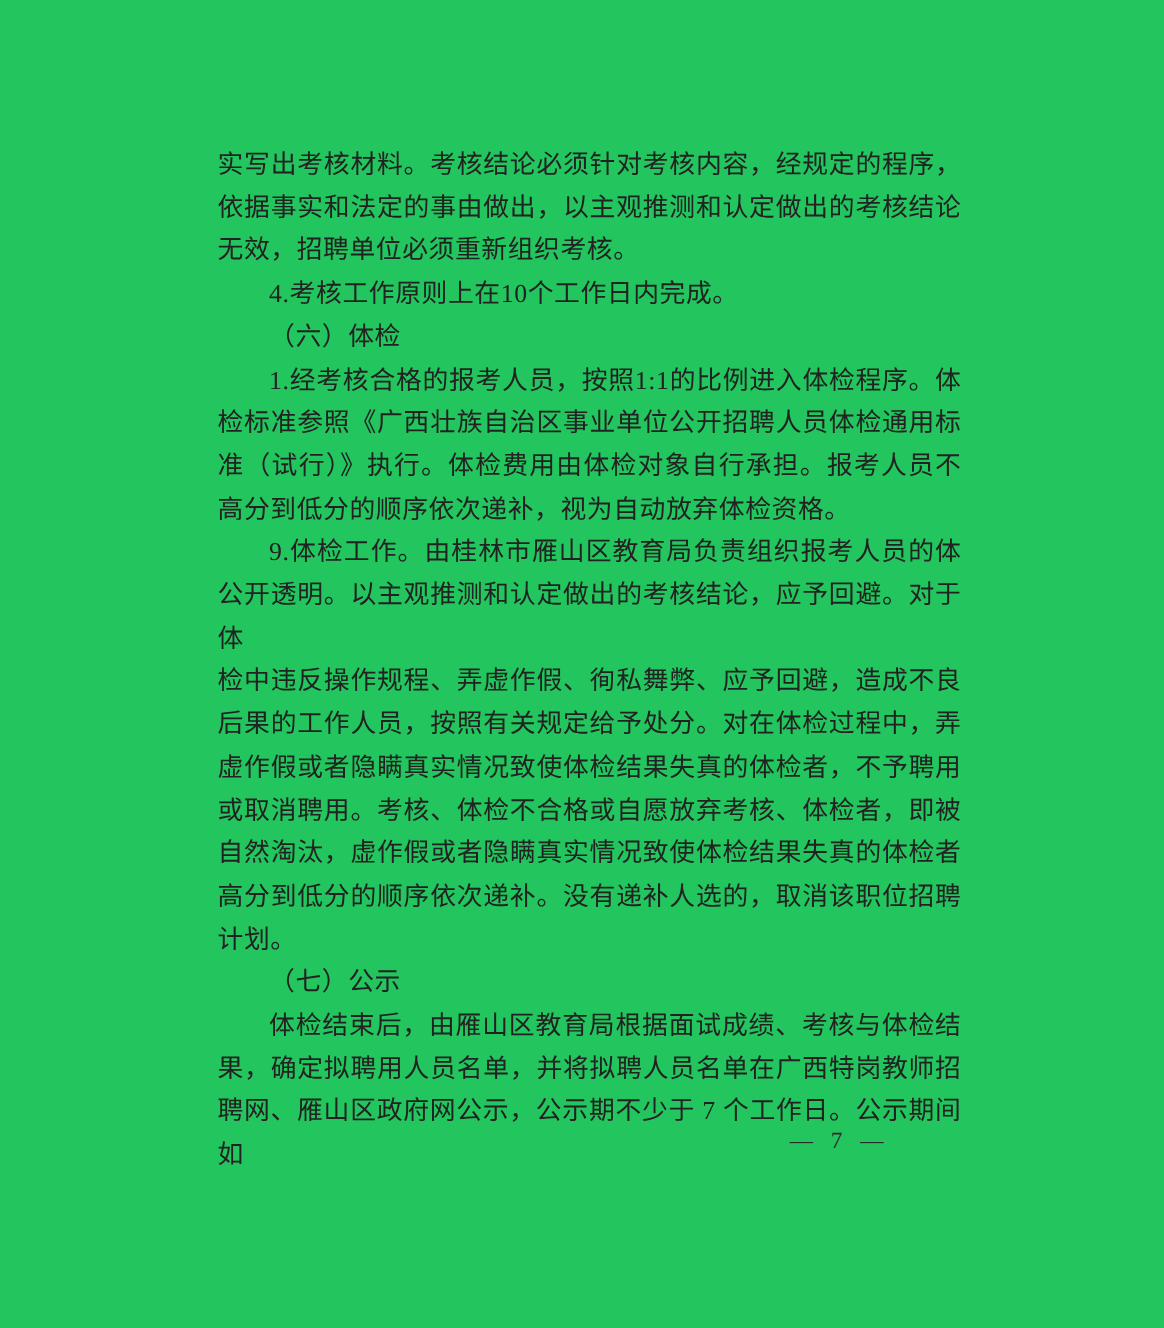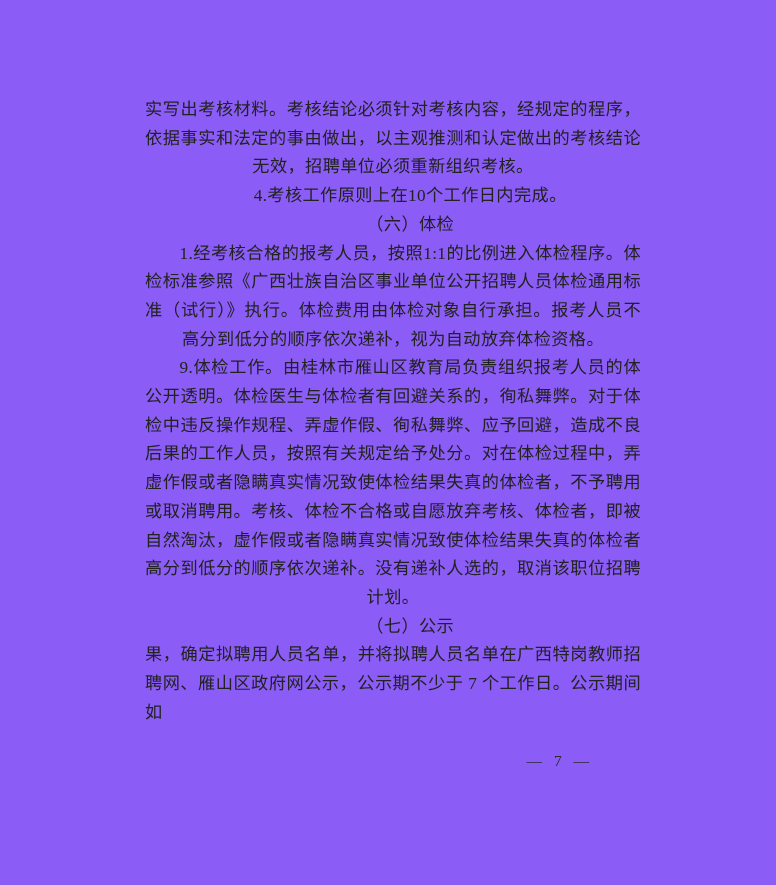--- a/index.html
+++ b/index.html
@@ -10,37 +10,37 @@
   body {
     width: 776px;
     height: 885px;
     position: relative;
     overflow: hidden;
     font-family: "Liberation Serif", "DejaVu Serif", serif;
   }
   .page {
     position: absolute;
     inset: 0;
-    background: #8b5cf6;
+    background: #22c55e;
     padding-left: 45px;
   }
   .content {
     position: absolute;
     left: 145px;
     top: 96px;
     width: 496px;
     font-size: 17.2px;
     line-height: 28.7px;
     color: #222222;
     letter-spacing: 0.4px;
     text-rendering: optimizeLegibility;
   }
   .line {
     white-space: normal;
-    text-align: center;
+    text-align: left;
   }
   .line.j {
     text-align: justify;
     text-align-last: justify;
   }
   .line.indent {
     text-indent: 2em;
   }
   .page-number {
     position: absolute;
@@ -63,26 +63,27 @@
       <div class="line j">实写出考核材料。考核结论必须针对考核内容，经规定的程序，</div>
       <div class="line j">依据事实和法定的事由做出，以主观推测和认定做出的考核结论</div>
       <div class="line">无效，招聘单位必须重新组织考核。</div>
       <div class="line indent">4.考核工作原则上在10个工作日内完成。</div>
       <div class="line indent">（六）体检</div>
       <div class="line indent j">1.经考核合格的报考人员，按照1:1的比例进入体检程序。体</div>
       <div class="line j">检标准参照《广西壮族自治区事业单位公开招聘人员体检通用标</div>
       <div class="line j">准（试行）》执行。体检费用由体检对象自行承担。报考人员不</div>
       <div class="line">高分到低分的顺序依次递补，视为自动放弃体检资格。</div>
       <div class="line indent j">9.体检工作。由桂林市雁山区教育局负责组织报考人员的体</div>
-      <div class="line j">公开透明。体检医生与体检者有回避关系的，徇私舞弊。对于体</div>
+      <div class="line j">公开透明。以主观推测和认定做出的考核结论，应予回避。对于体</div>
       <div class="line j">检中违反操作规程、弄虚作假、徇私舞弊、应予回避，造成不良</div>
       <div class="line j">后果的工作人员，按照有关规定给予处分。对在体检过程中，弄</div>
       <div class="line j">虚作假或者隐瞒真实情况致使体检结果失真的体检者，不予聘用</div>
       <div class="line j">或取消聘用。考核、体检不合格或自愿放弃考核、体检者，即被</div>
       <div class="line j">自然淘汰，虚作假或者隐瞒真实情况致使体检结果失真的体检者</div>
       <div class="line j">高分到低分的顺序依次递补。没有递补人选的，取消该职位招聘</div>
       <div class="line">计划。</div>
       <div class="line indent">（七）公示</div>
+      <div class="line indent j">体检结束后，由雁山区教育局根据面试成绩、考核与体检结</div>
       <div class="line j">果，确定拟聘用人员名单，并将拟聘人员名单在广西特岗教师招</div>
       <div class="line j">聘网、雁山区政府网公示，公示期不少于 7 个工作日。公示期间如</div>
     </div>
   <div class="page-number">— 7 —</div>
 </div>
 
 </body></html>

